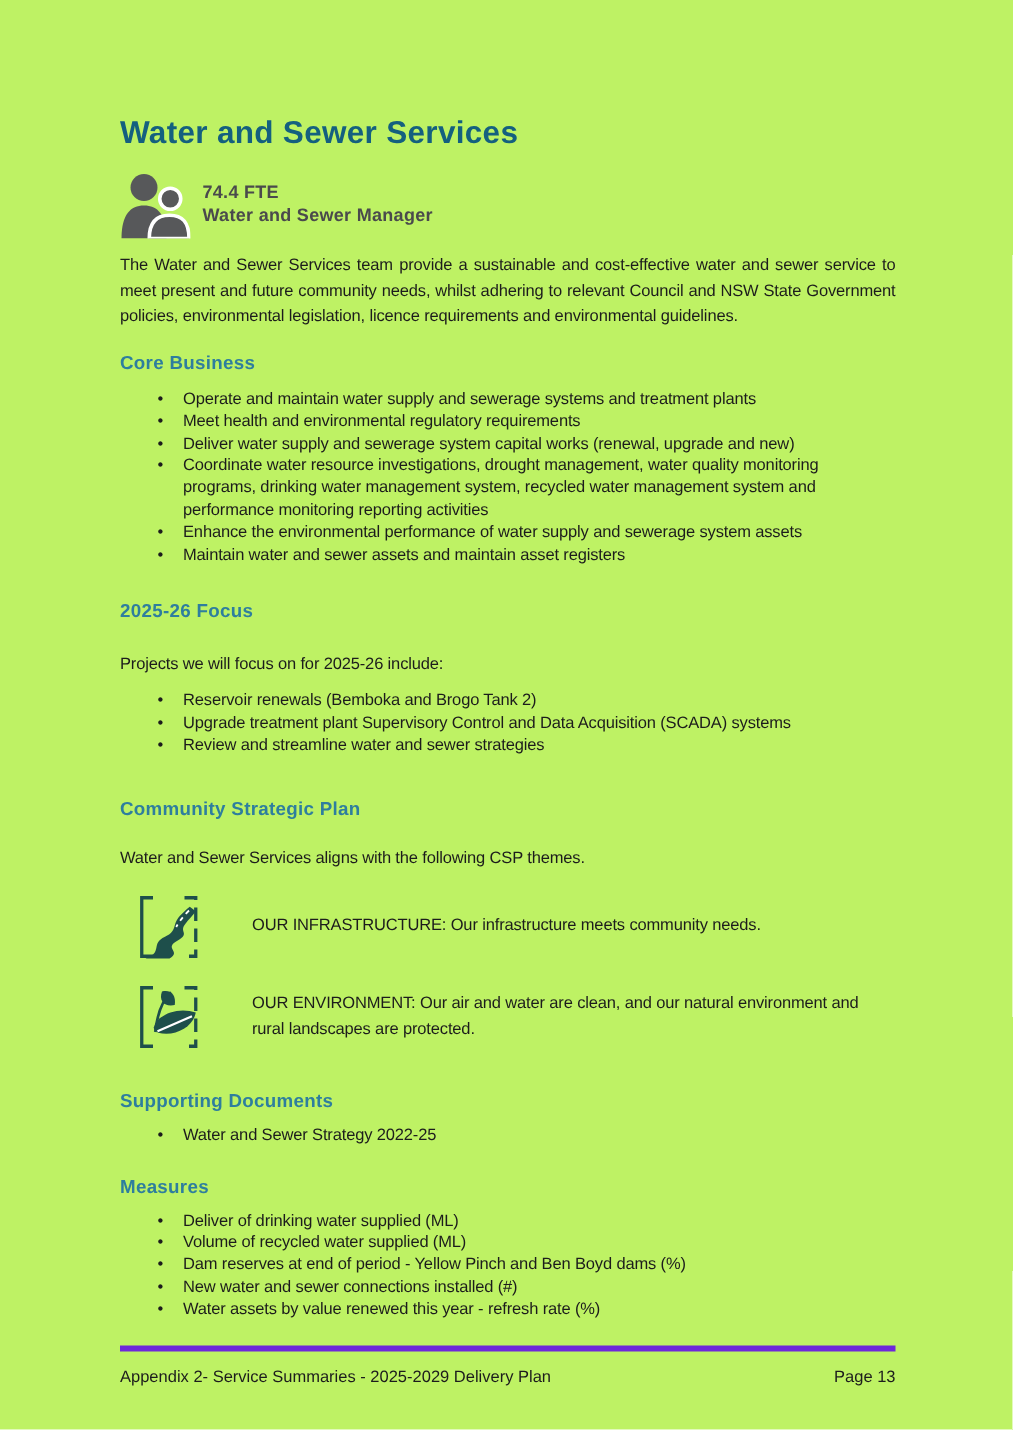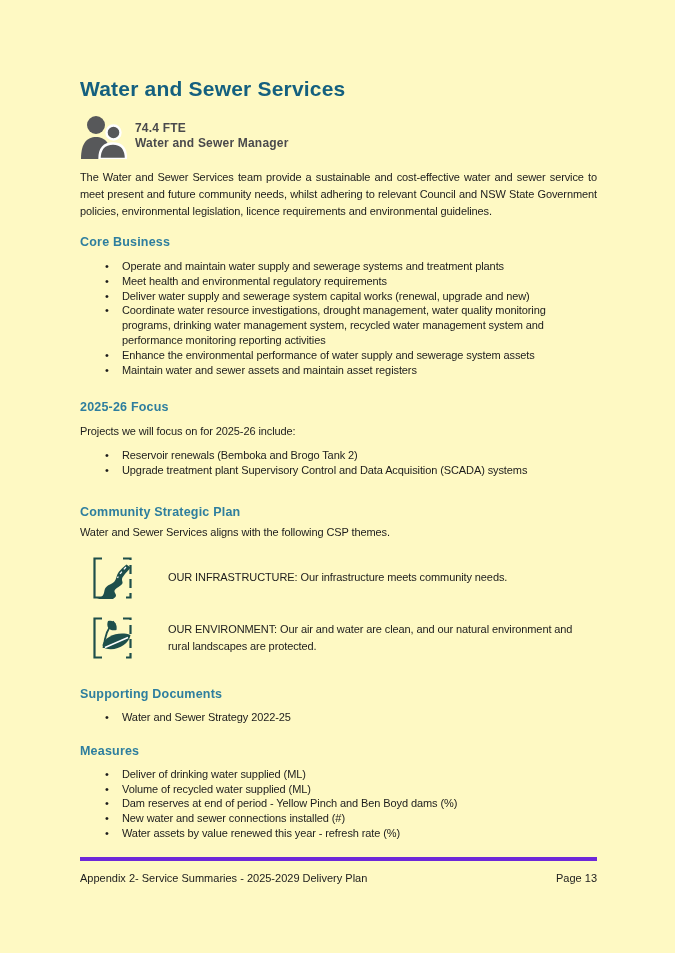--- a/index.html
+++ b/index.html
@@ -1,21 +1,21 @@
 <!DOCTYPE html>
 <html><head>
 <meta charset="utf-8">
 <style>
   html,body{margin:0;padding:0;background:#ffffff;}
   .page{
     position:relative;
     width:675px;height:953px;
     box-sizing:border-box;
     padding:76px 78px 0 80px;
-    background:#fef9c3;
+    background:#bef264;
     font-family:"Liberation Sans", sans-serif;
     color:#1f1f1f;
     overflow:hidden;
   }
   
   .title{
     margin:0;
     font-size:21px;
     font-weight:700;
     letter-spacing:.2px;
@@ -143,32 +143,33 @@
       <div class="bullet-row"><span>Deliver water supply and sewerage system capital works (renewal, upgrade and new)</span></div>
 
       <div class="bullet-row"><span>Coordinate water resource investigations, drought management, water quality monitoring programs, drinking water management system, recycled water management system and performance monitoring reporting activities</span></div>
 
       <div class="bullet-row"><span>Enhance the environmental performance of water supply and sewerage system assets</span></div>
 
       <div class="bullet-row"><span>Maintain water and sewer assets and maintain asset registers</span></div>
     </div>
 
   <h2 class="sec-heading mt-focus">2025-26 Focus</h2>
-  <p class="para" style="margin-top:8px">Projects we will focus on for 2025-26 include:</p>
+  <p class="para" style="margin-top:20px">Projects we will focus on for 2025-26 include:</p>
   <div class="bullets" style="margin-top:8px">
 
       <div class="bullet-row"><span>Reservoir renewals (Bemboka and Brogo Tank 2)</span></div>
 
 
       <div class="bullet-row"><span>Upgrade treatment plant Supervisory Control and Data Acquisition (SCADA) systems</span></div>
 
+      <div class="bullet-row"><span>Review and streamline water and sewer strategies</span></div>
     </div>
 
   <h2 class="sec-heading mt-csp">Community Strategic Plan</h2>
-  <p class="para" style="margin-top:4px">Water and Sewer Services aligns with the following CSP themes.</p>
+  <p class="para" style="margin-top:17px">Water and Sewer Services aligns with the following CSP themes.</p>
 
   <div class="theme-row">
     <span class="theme-icon-box">
       <svg viewBox="0 0 49 48" width="49" height="48" aria-hidden="true">
         <g fill="none" stroke="#1e4f4b" stroke-width="2.2">
           <path d="M14,4.5 L6.5,4.5 L6.5,43.5 L14,43.5"></path>
           <path d="M35,4.5 L42.5,4.5 L42.5,43.5 L35,43.5" stroke-dasharray="9 5"></path>
         </g>
         <path fill="#1e4f4b" d="M9,45 C21,41 12,35 22,30.5 C31,26.5 26,22 33,15.5 C34.5,14 36.5,12 38.5,10.5 L42.5,13.5 C40.5,16.5 37.5,19 35.5,22 C31,27.5 39,28 30.5,33 C20.5,38.5 33.5,40 25,45 Z"></path>
         <path fill="none" stroke="#ffffff" stroke-width="1.2" d="M38,13 C34,17 31,21 29.5,24" stroke-dasharray="3 3"></path>

